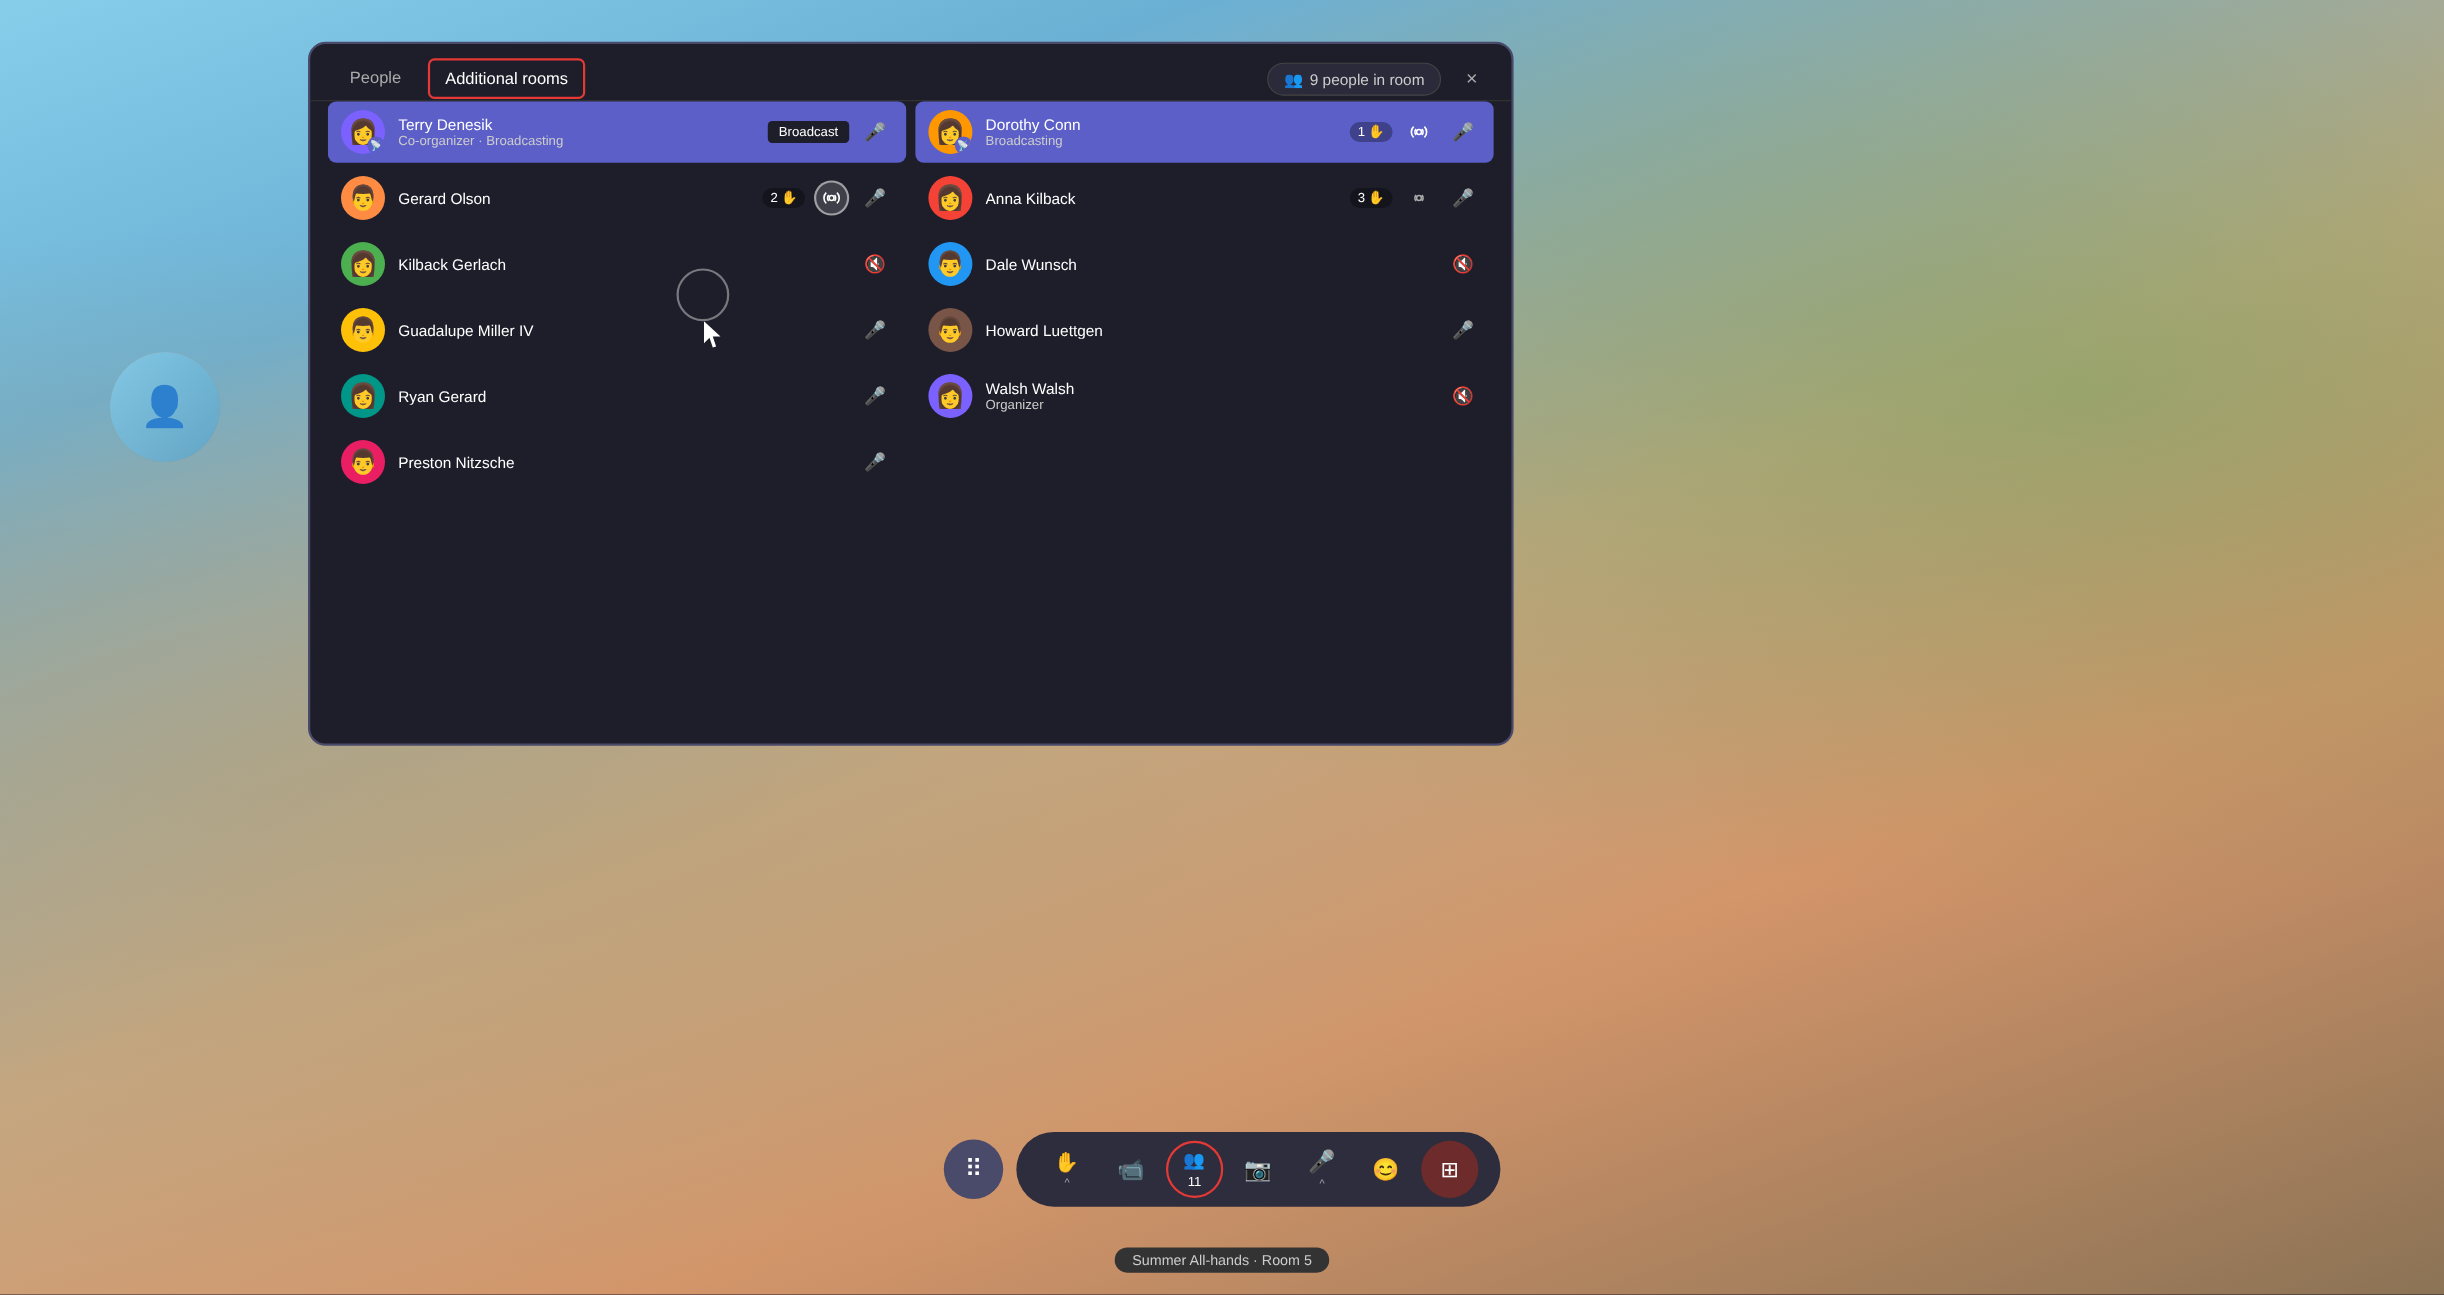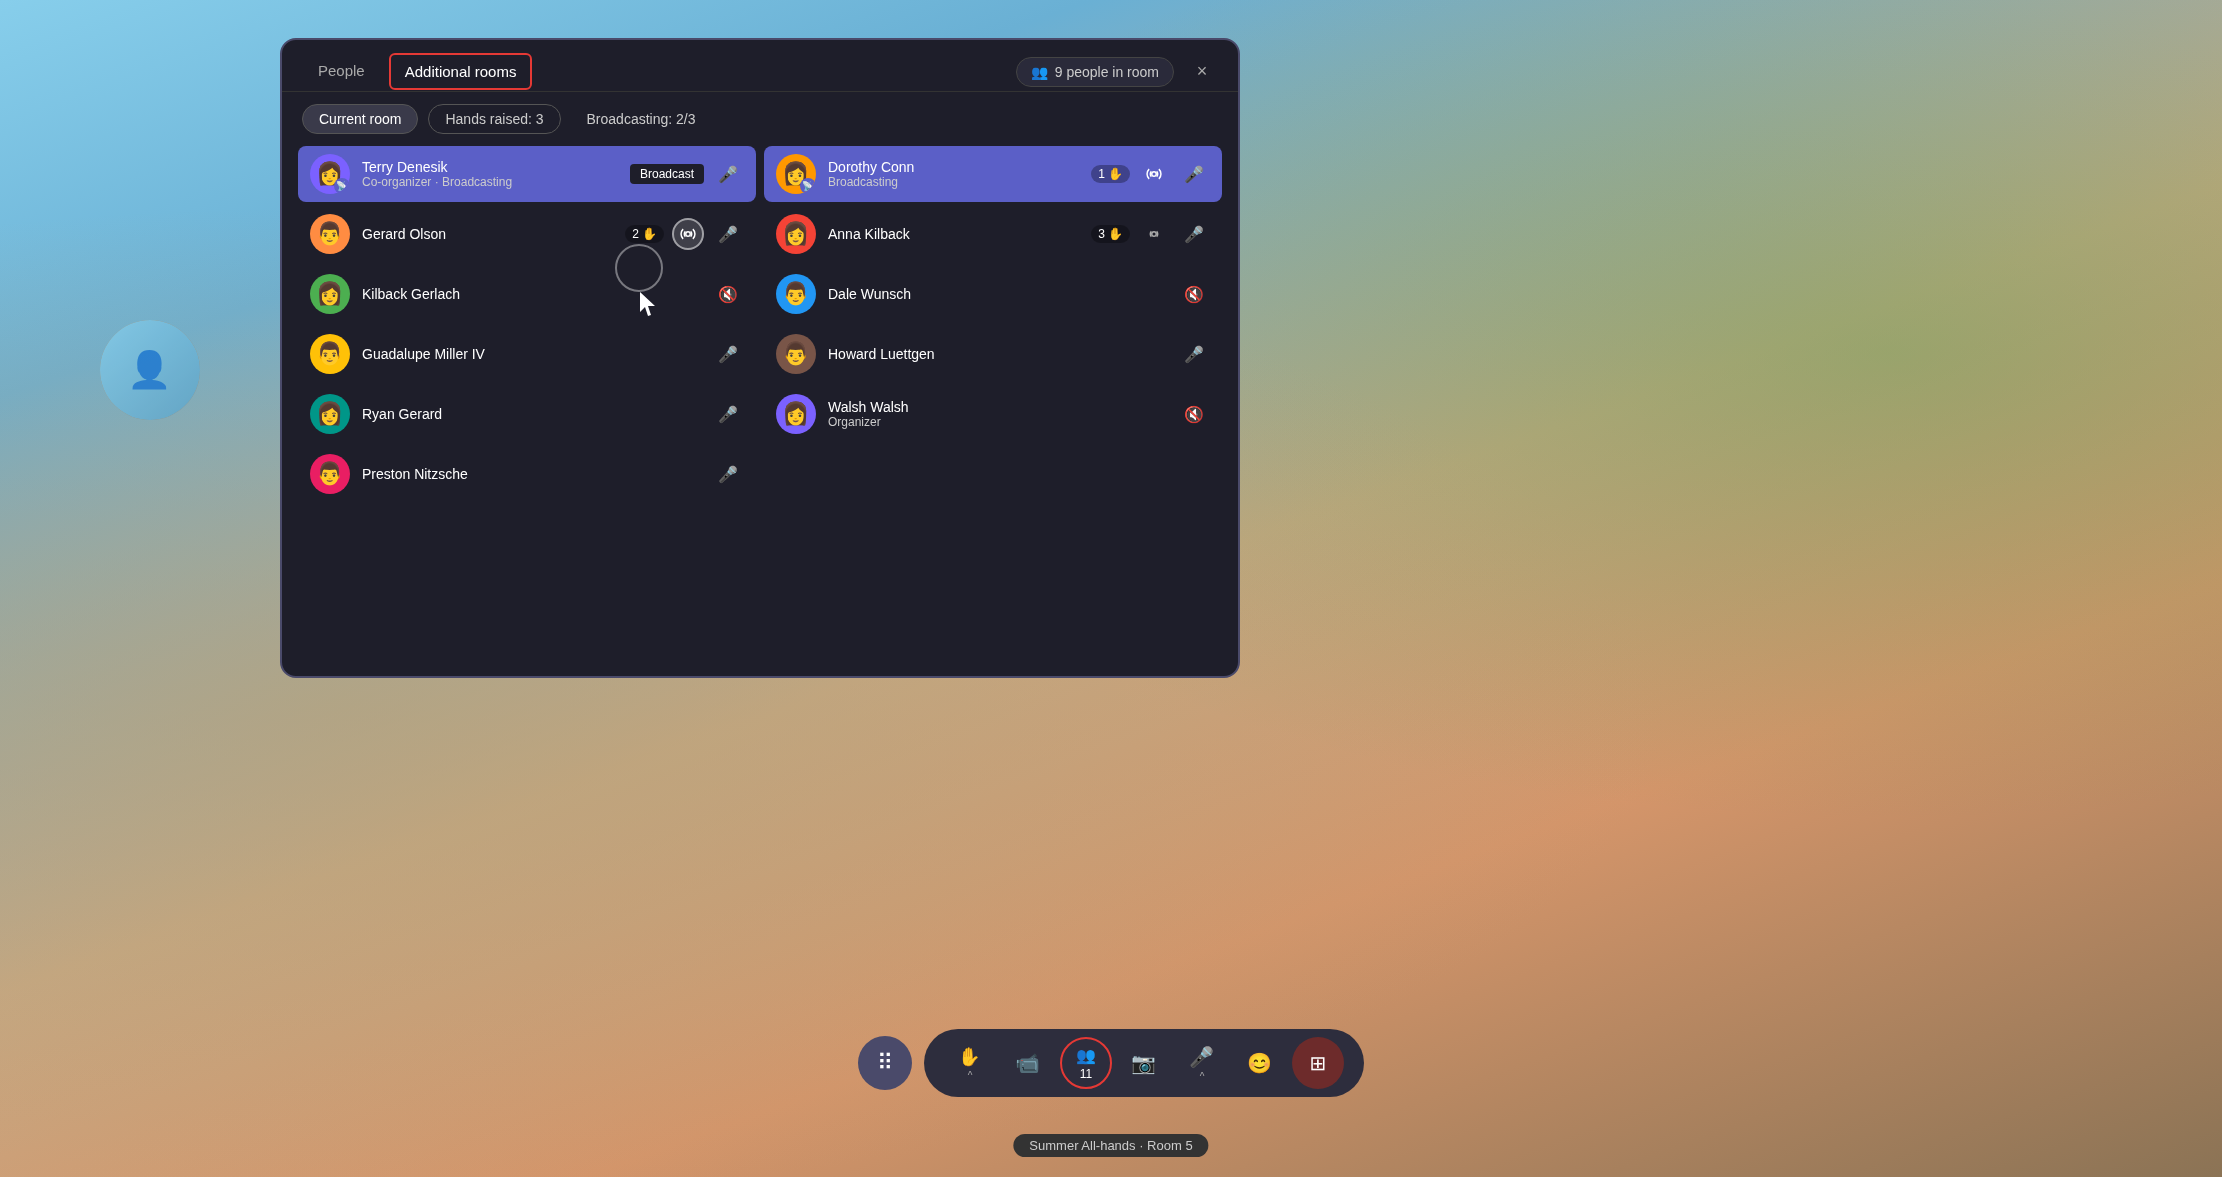--- a/index.html
+++ b/index.html
@@ -25,21 +25,21 @@
       background: radial-gradient(ellipse at 15% 60%, rgba(180,160,120,0.6) 0%, transparent 50%),
                   radial-gradient(ellipse at 85% 30%, rgba(80,160,80,0.4) 0%, transparent 40%);
       z-index: 1;
     }
 
     
     .panel {
       position: absolute;
       top: 38px;
       left: 280px;
-      width: 960px;
+      width: 1096px;
       height: 640px;
       background: #1e1e2a;
       border-radius: 16px;
       border: 2px solid #4a4a6a;
       z-index: 10;
       display: flex;
       flex-direction: column;
       overflow: hidden;
     }
 
@@ -330,25 +330,20 @@
     <div class="tab highlighted">Additional rooms</div>
     <div class="header-right">
       <div class="people-count-btn">
         <span>👥</span>
         <span>9 people in room</span>
       </div>
       <div class="close-btn">×</div>
     </div>
   </div>
 
-  <div class="filter-bar">
-    <div class="filter-chip selected">Current room</div>
-    <div class="filter-chip outline">Hands raised: 3</div>
-    <div class="filter-chip plain">Broadcasting: 2/3</div>
-  </div>
 
   <div class="content">
 
     <div class="column">
 
       <div class="person-row broadcasting">
         <div class="avatar av-purple">
           <div style="font-size:22px;">👩</div>
           <div class="avatar-badge">📡</div>
         </div>

